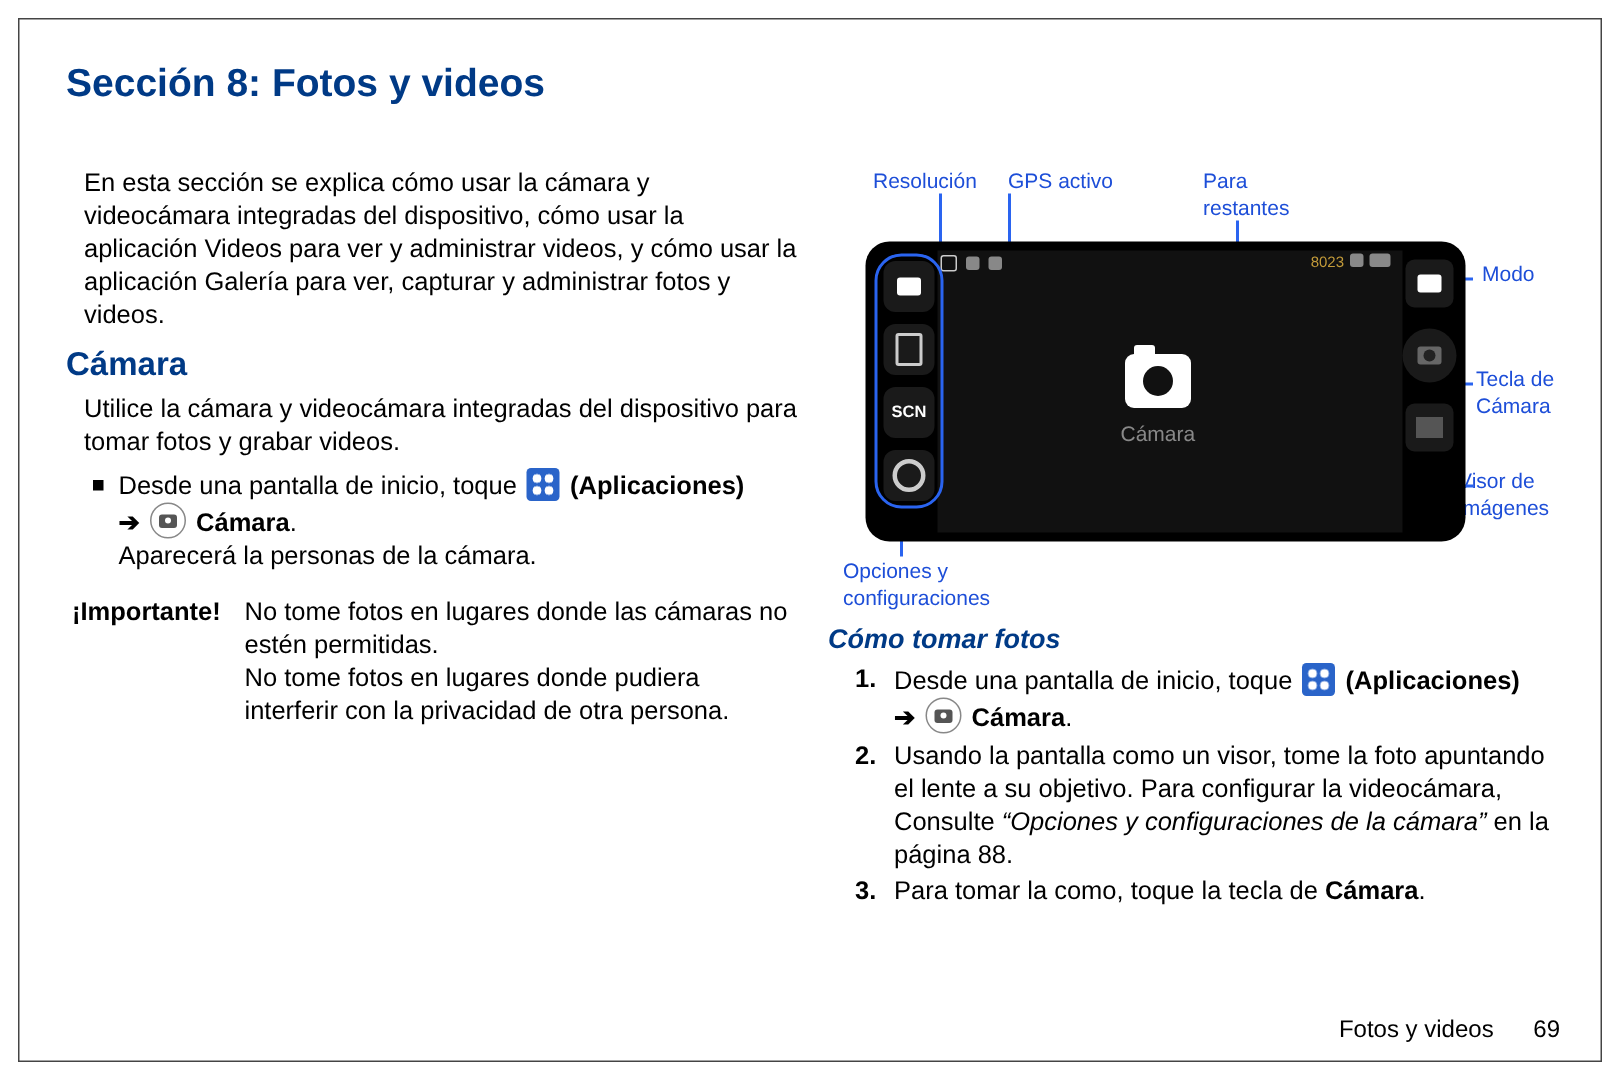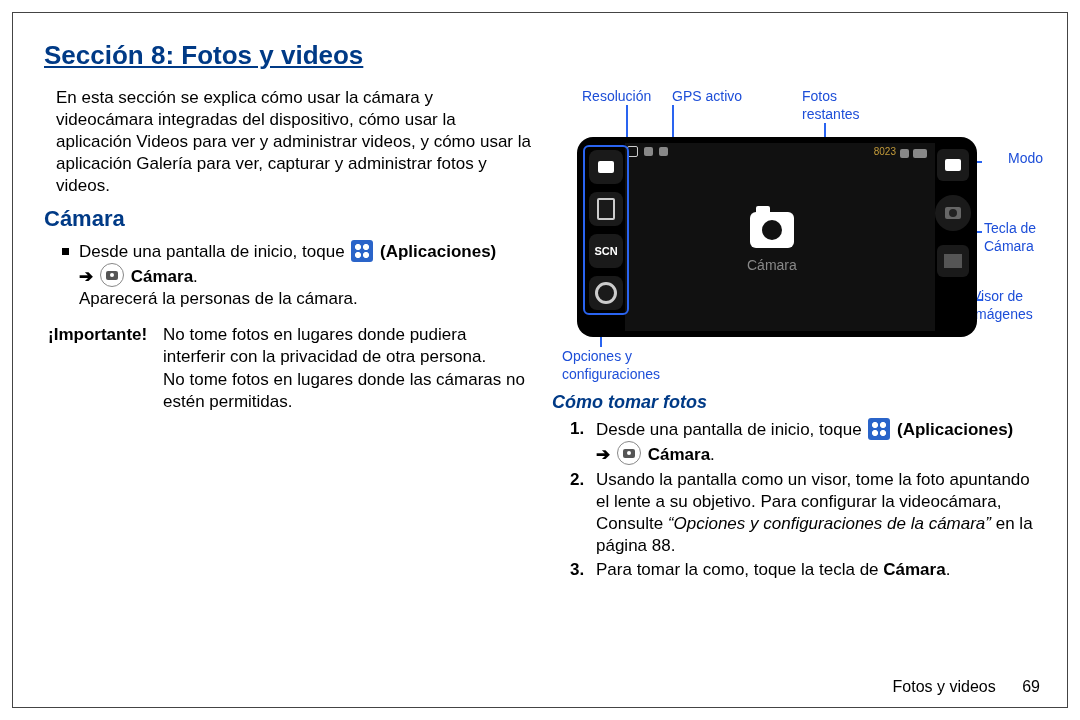--- a/index.html
+++ b/index.html
@@ -24,30 +24,30 @@
     position: absolute;
     left: 44px; top: 40px;
     width: 1000px; height: 650px;
   }
   .section-title {
     font-size: 26px;
     font-weight: 900;
     color: #003a86;
     font-family: Arial, Helvetica, sans-serif;
     margin-bottom: 16px;
-    text-decoration: underline;
   }
   .cols {
     display: flex;
     gap: 20px;
   }
   .col {
     width: 488px;
     font-size: 17px;
     line-height: 1.3;
+    margin-top: 24px;
   }
   .h2-blue {
     color: #003a86;
     font-weight: 900;
     font-size: 22px;
     margin: 8px 0 4px 0;
   }
   .h3-blue {
     color: #003a86;
     font-weight: bold;
@@ -136,21 +136,21 @@
     left: 48px; top: 6px; width: 310px; height: 188px;
     background: #111;
   }
   .left-icons {
     position: absolute;
     left: 6px; top: 8px;
     width: 38px;
     display: flex; flex-direction: column; gap: 8px; align-items: center;
   }
   .left-icons.outline {
-    border: 2px solid #2a64f0; border-radius: 6px; padding: 3px 2px;
+    border: 2px solid #2a64f0; border-radius: 18px; padding: 3px 2px;
   }
   .pill {
     width: 34px; height: 34px; background: #1a1a1a; border-radius: 8px;
     display: flex; align-items: center; justify-content: center;
     color: #fff; font-size: 11px; font-weight: bold;
   }
   .right-icons {
     position: absolute;
     right: 6px; top: 12px; width: 36px;
     display: flex; flex-direction: column; gap: 14px; align-items: center;
@@ -171,21 +171,21 @@
   .center-cam .big::after {
     content: ""; position: absolute; left: 12px; top: 8px; width: 20px; height: 20px; border-radius: 50%; background: #111;
   }
   .center-cam .big::before {
     content: ""; position: absolute; left: 6px; top: -6px; width: 14px; height: 8px; background: #fff; border-radius: 2px 2px 0 0;
   }
   .status {
     position: absolute; left: 50px; top: 8px; width: 300px; display: flex; justify-content: space-between; color: #aaa; font-size: 10px;
   }
   .status .left { display: flex; gap: 6px; align-items: center; }
-  .status .right { display: flex; gap: 4px; align-items: flex-end; }
+  .status .right { display: flex; gap: 4px; align-items: flex-start; }
   .dot { width: 9px; height: 9px; background: #888; border-radius: 2px; display: inline-block; }
 
   .lbl { position: absolute; color: #1d4ed8; }
   .lead {
     position: absolute;
     background: #2a64f0;
   }
   .lead.h { height: 2px; }
   .lead.v { width: 2px; }
   .italic { font-style: italic; text-align: right; }
@@ -199,62 +199,63 @@
 
   <div class="section-title">Sección 8: Fotos y videos</div>
 
   <div class="cols">
 
     <div class="col">
       <div class="para">En esta sección se explica cómo usar la cámara y videocámara integradas del dispositivo, cómo usar la aplicación Videos para ver y administrar videos, y cómo usar la aplicación Galería para ver, capturar y administrar fotos y videos.</div>
 
       <div class="h2-blue">Cámara</div>
 
+      <div class="para">Utilice la cámara y videocámara integradas del dispositivo para tomar fotos y grabar videos.</div>
 
       <div class="bullet-row" style="margin-top:6px;">
         <div class="bullet-sq"></div>
         <div>
           <span>Desde una pantalla de inicio, toque </span>
           <span class="app-icon"></span>
           <b>(Aplicaciones)</b>
           <br>
           <span class="arrow">➔</span>
           <span class="cam-icon-sm"></span>
           <b>Cámara</b><span>.</span>
           <br>
           <span>Aparecerá la personas de la cámara.</span>
         </div>
       </div>
 
       <div class="important-block">
         <div class="important-label">¡Importante! </div>
         <div>
+          <div>No tome fotos en lugares donde las cámaras no estén permitidas.</div>
           <div>No tome fotos en lugares donde pudiera interferir con la privacidad de otra persona.</div>
-          <div>No tome fotos en lugares donde las cámaras no estén permitidas.</div>
         </div>
       </div>
     </div>
 
     <div class="col">
 
       <div class="camdiag">
 
         <div class="lbl" style="left:30px; top:0;">Resolución</div>
         <div class="lead v" style="left:74px; top:18px; height:42px;"></div>
 
         <div class="lbl" style="left:120px; top:0;">GPS activo</div>
         <div class="lead v" style="left:120px; top:18px; height:36px;"></div>
         <div class="lead h" style="left:102px; top:54px; width:18px;"></div>
         <div class="lead v" style="left:102px; top:54px; height:6px;"></div>
 
-        <div class="lbl" style="left:250px; top:0; width:90px;">Fotos restantes</div>
+        <div class="lbl" style="left:250px; top:0; width:90px;">Para restantes</div>
         <div class="lead v" style="left:272px; top:36px; height:24px;"></div>
         <div class="lead h" style="left:272px; top:60px; width:52px;"></div>
 
-        <div class="lbl" style="left:456px; top:62px;">Modo</div>
+        <div class="lbl" style="left:436px; top:62px;">Modo</div>
         <div class="lead h" style="left:414px; top:74px; width:16px;"></div>
 
         <div class="lbl" style="left:432px; top:132px; width:60px;">Tecla de Cámara</div>
         <div class="lead h" style="left:414px; top:144px; width:16px;"></div>
 
         <div class="lbl" style="left:420px; top:200px; width:70px;">Visor de imágenes</div>
         <div class="lead h" style="left:414px; top:212px; width:16px;"></div>
 
         <div class="lbl" style="left:10px; top:260px; width:120px;">Opciones y configuraciones</div>
         <div class="lead v" style="left:48px; top:244px; height:16px;"></div>

